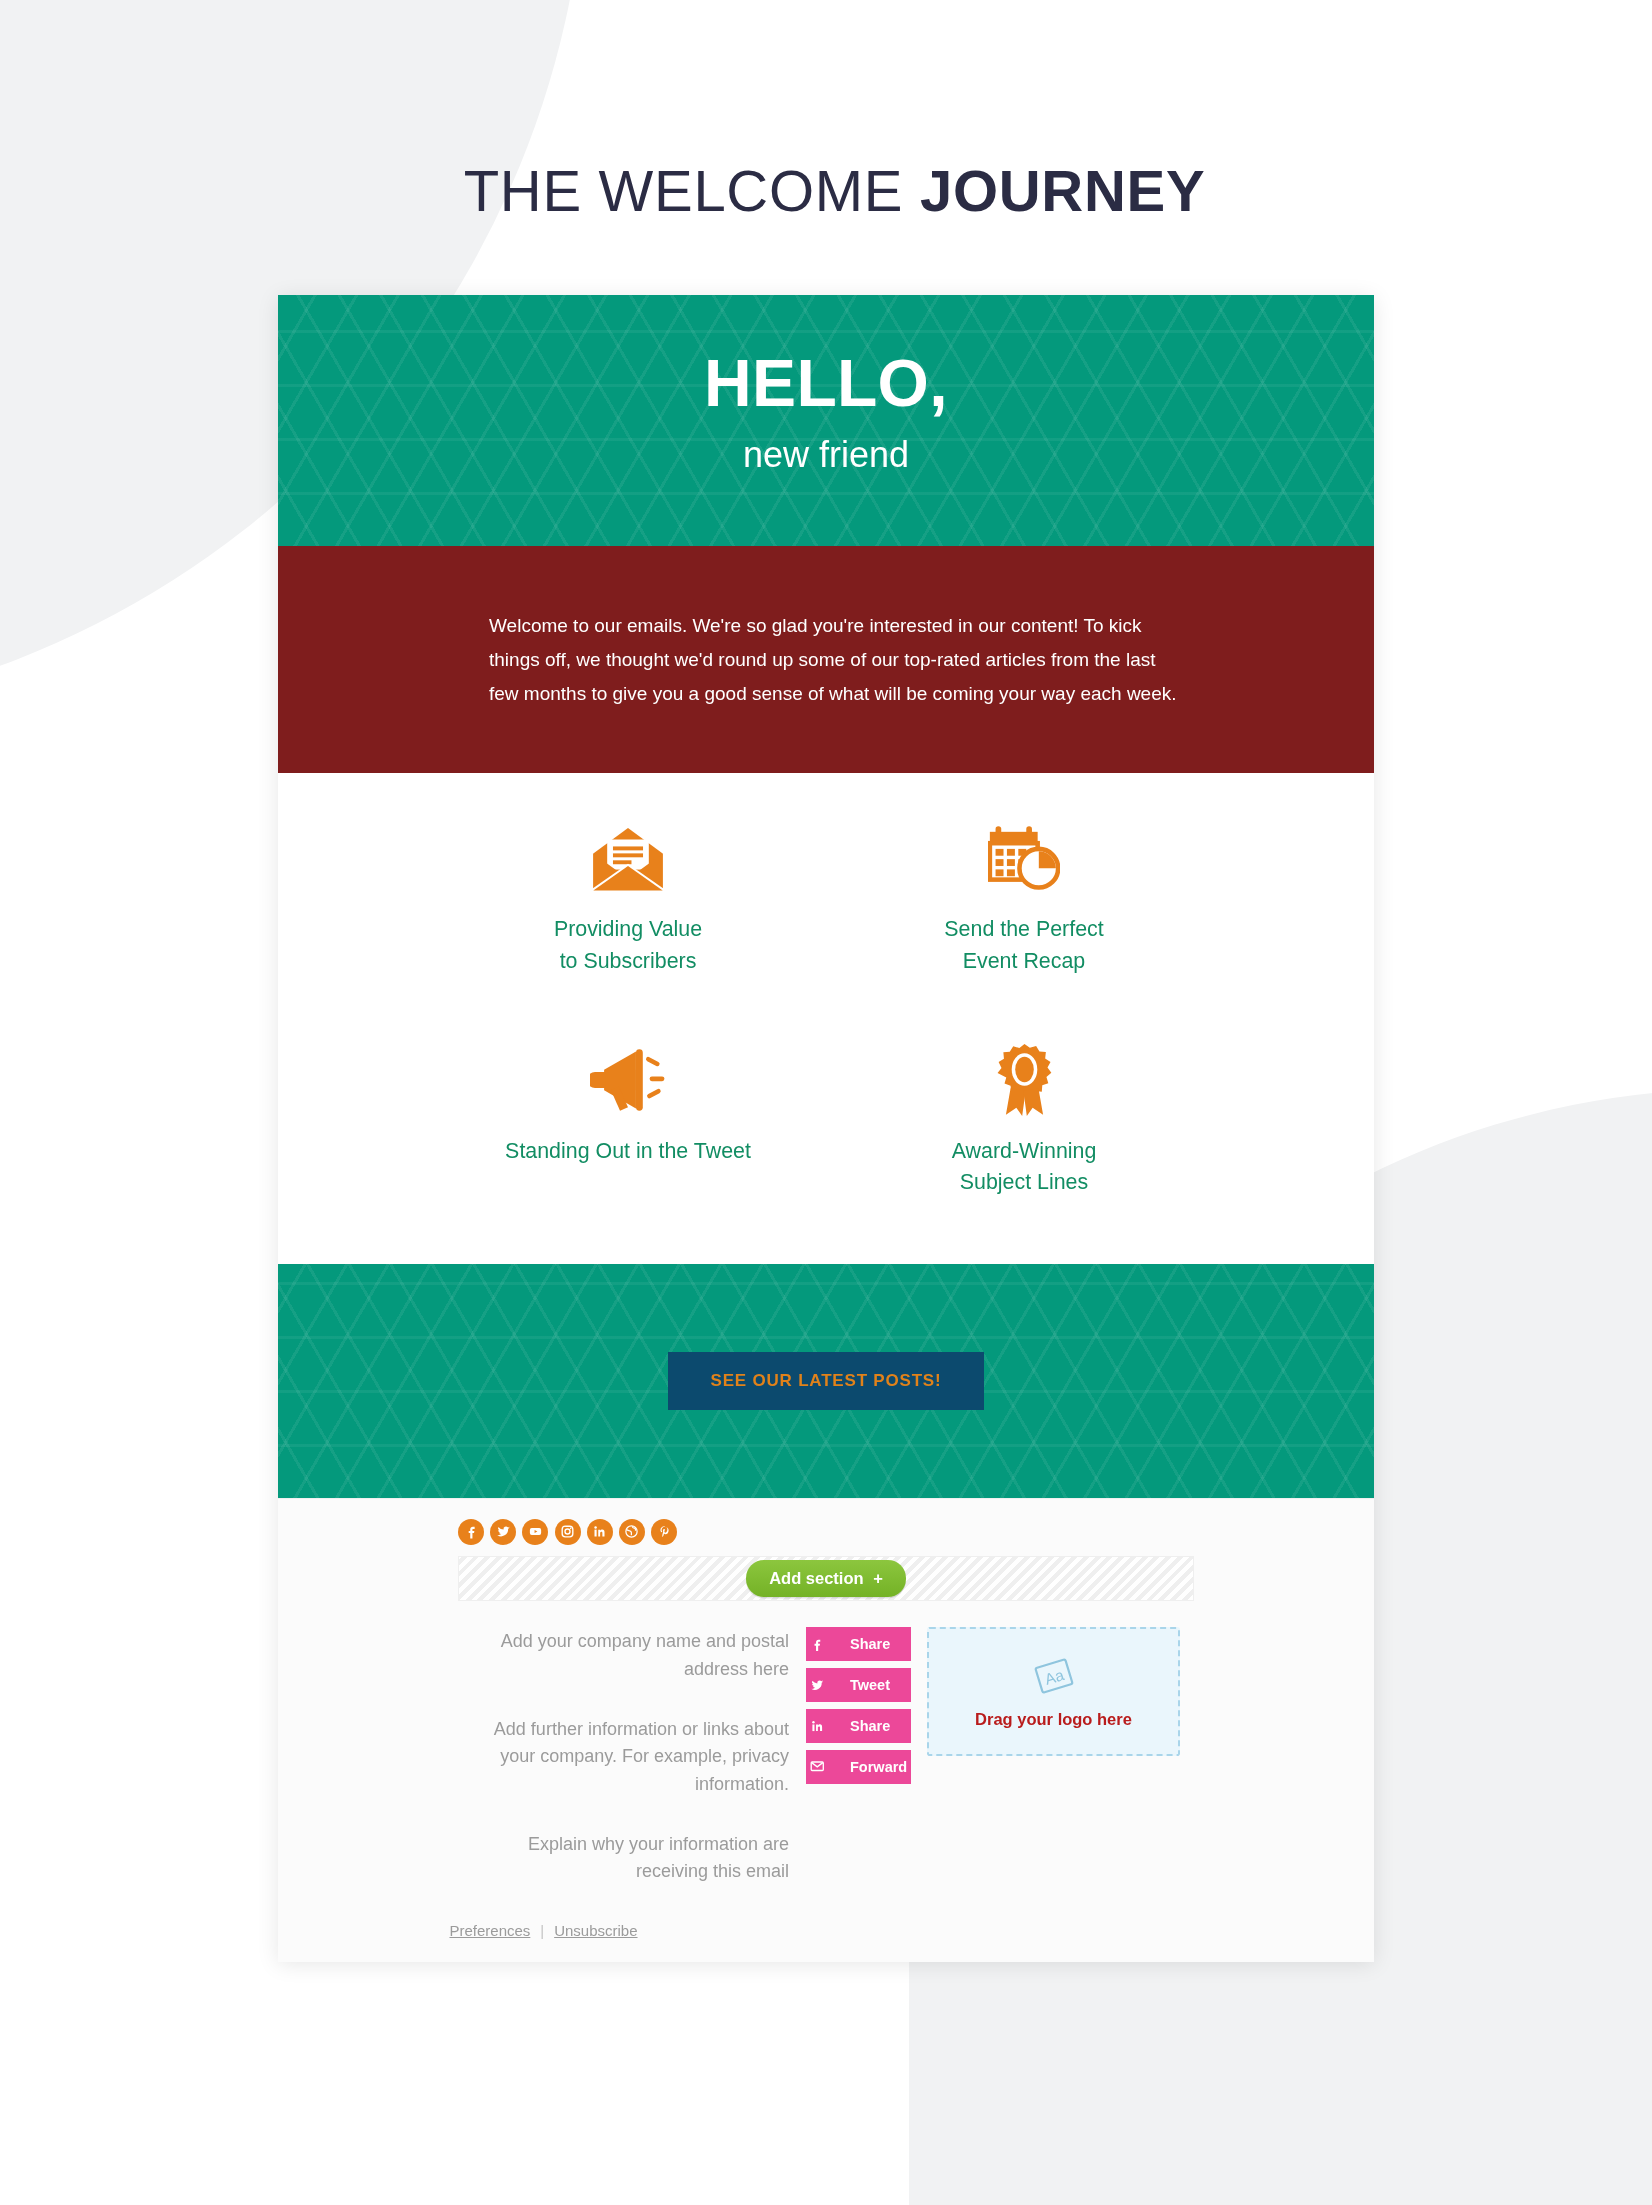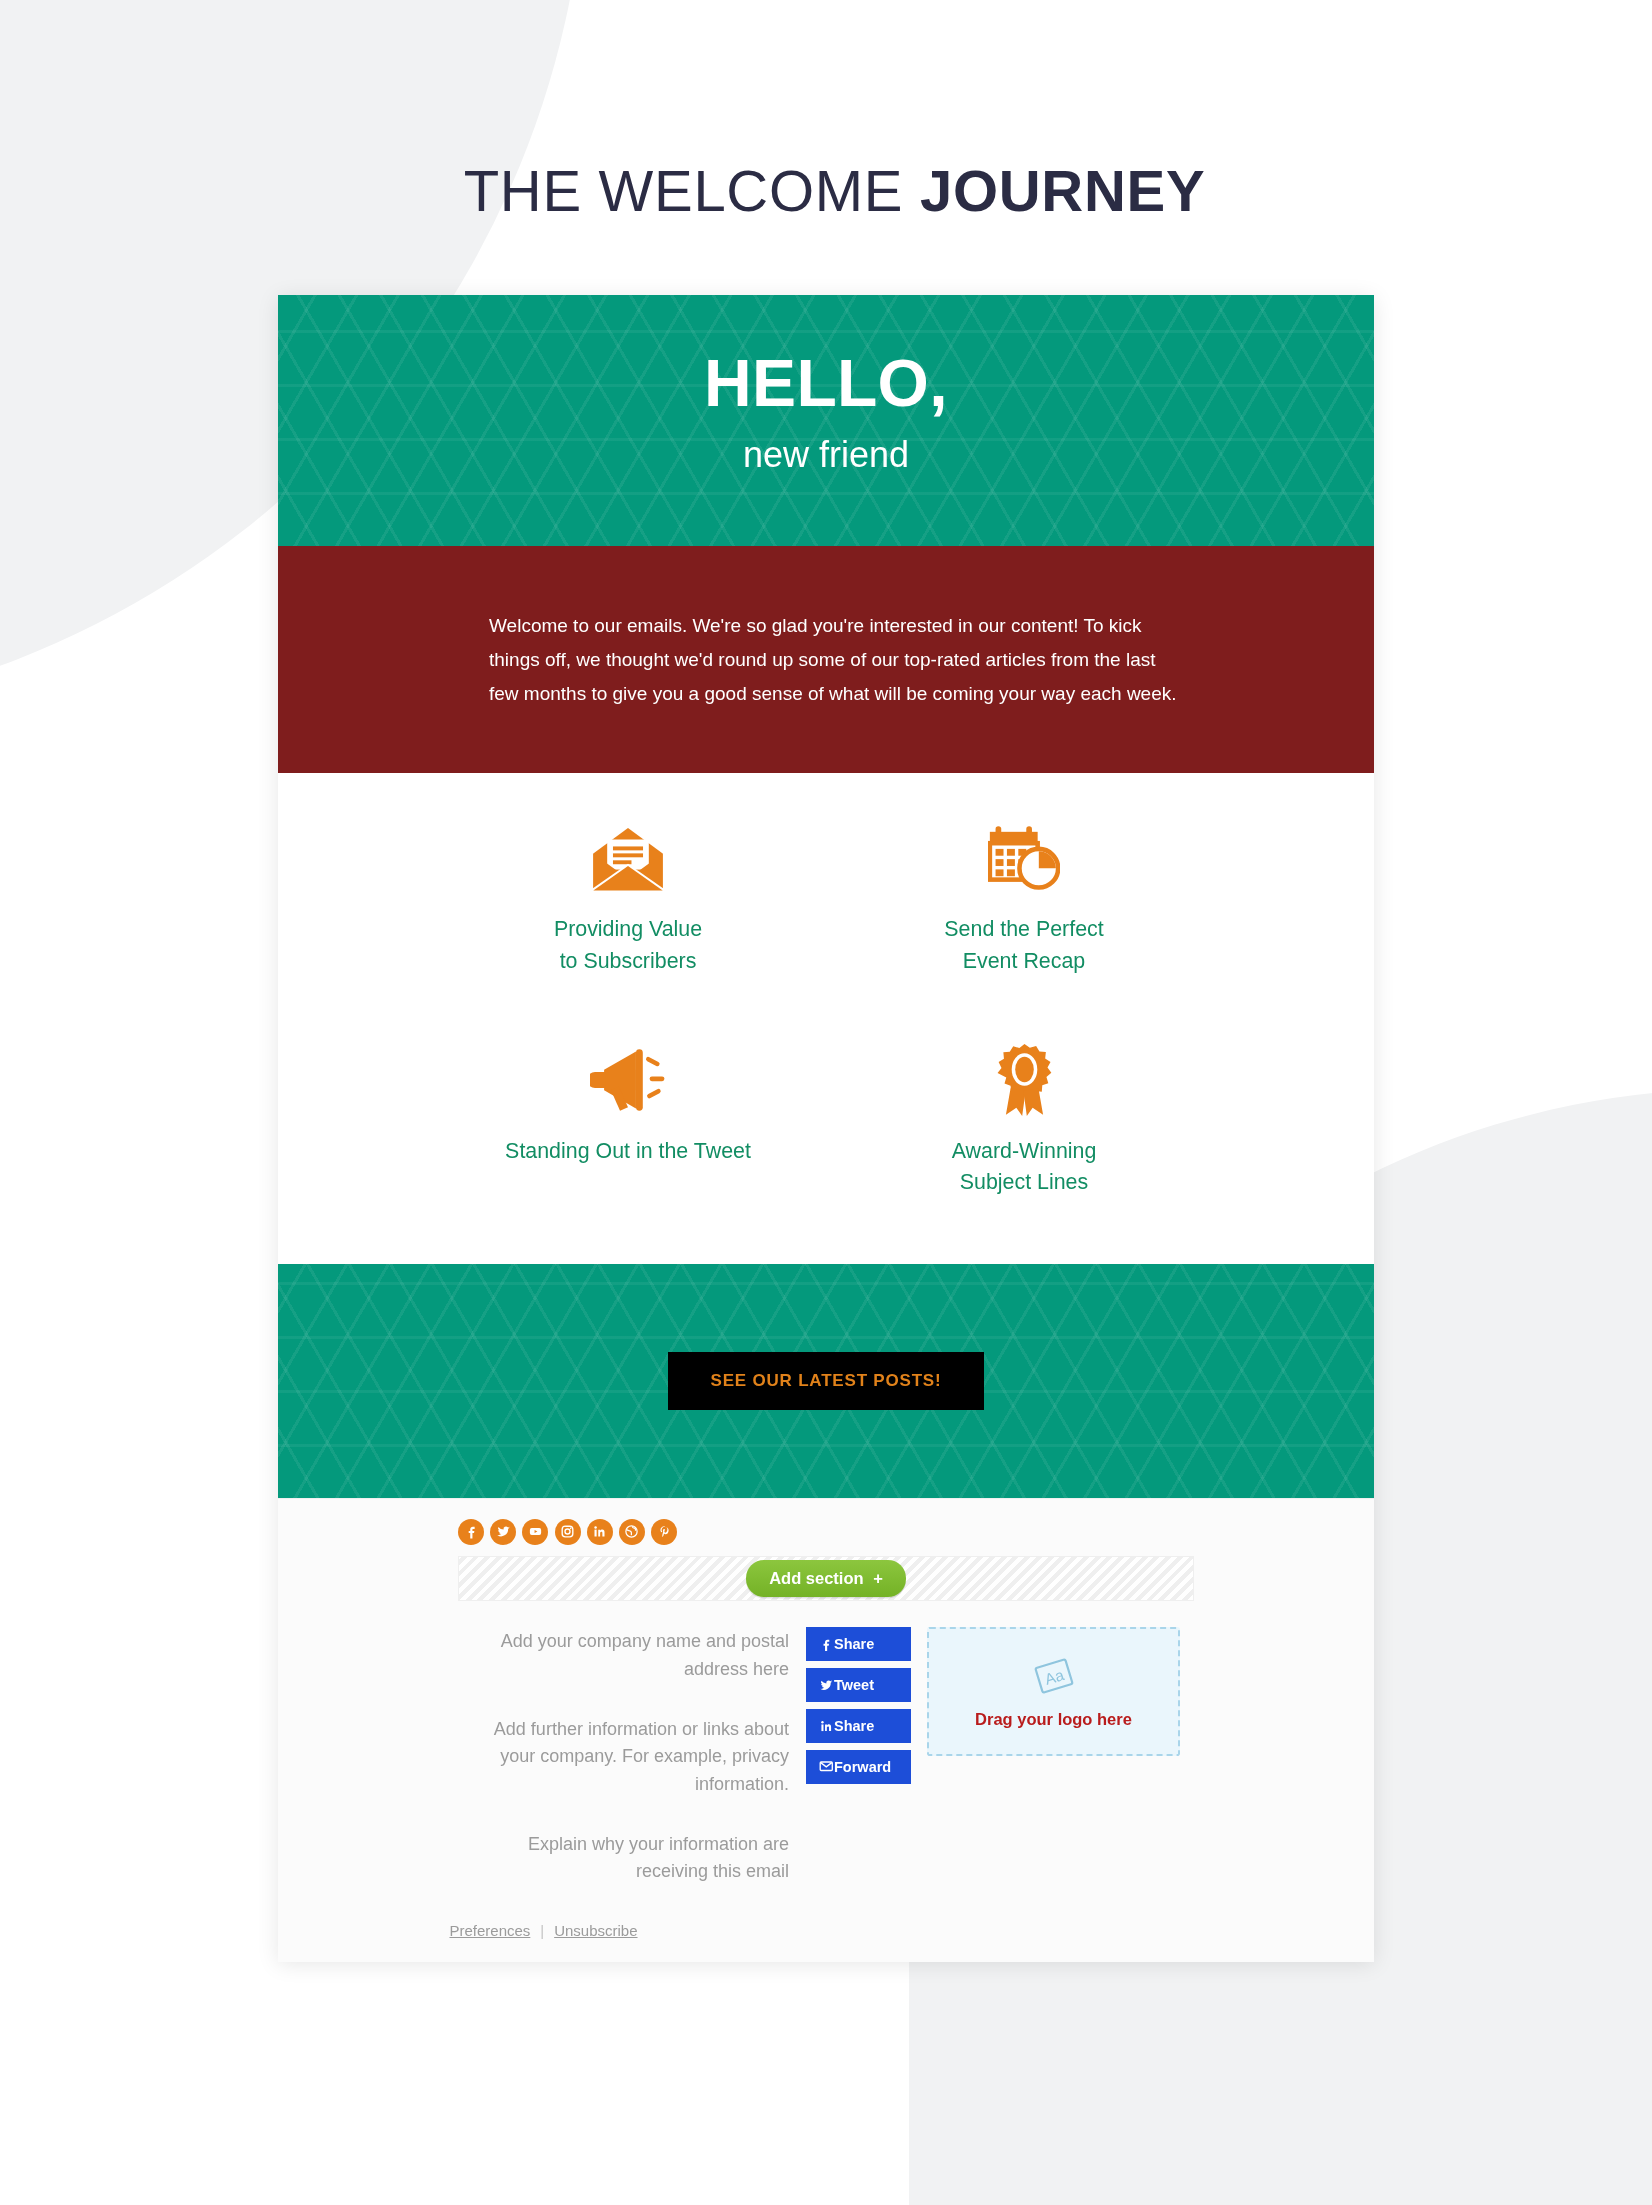--- a/index.html
+++ b/index.html
@@ -89,21 +89,21 @@
     margin-top:16px; text-align:center; color:#128d63;
     font-size:21.4px; line-height:1.46; font-weight:400;
   }
 
   .cta-band { position:relative; height:234px; overflow:hidden; }
   .cta-band .inner {
     position:relative; z-index:2; height:100%;
     display:flex; align-items:center; justify-content:center;
   }
   .cta-btn {
-    background:#000000; color:#e1821a;
+    background:#0c4a6e; color:#e1821a;
     font-size:17px; font-weight:700; letter-spacing:0.8px;
     padding:19px 43px; border:none; cursor:pointer;
     font-family:"Liberation Sans", sans-serif;
   }
 
   
   .builder {
     background:#fbfbfb; padding:12.4px 0 23.4px 0;
     border-top:0.7px solid #f0f0f0;
   }
@@ -140,23 +140,23 @@
   .col-text {
     width:331px; text-align:right; padding-top:9.6px;
   }
   .col-text p {
     color:#9b9b9b; font-size:18px; line-height:1.52; margin-bottom:33px;
   }
   .col-text p.last { margin-bottom:0; }
 
   .col-share { display:flex; flex-direction:column; gap:6.9px; padding-top:8.3px; }
   .share-btn {
-    background:#1d4ed8; color:#fff; border:none; cursor:pointer;
-    width:105px; height:34px; display:flex; align-items:center; gap:1px;
-    padding-left:13px; font-size:14.5px; font-weight:700;
+    background:#ec4899; color:#fff; border:none; cursor:pointer;
+    width:105px; height:34px; display:flex; align-items:center; gap:26px;
+    padding-left:4px; font-size:14.5px; font-weight:700;
     font-family:"Liberation Sans", sans-serif;
   }
   .share-btn svg { width:14.5px; height:14.5px; fill:#fff; flex:none; }
 
   .col-logo { padding-top:8.3px; }
   .dropzone {
     width:253px; height:129px;
     background:#eaf6fc; border:2.1px dashed #a9d5ea; border-radius:2.8px;
     display:flex; flex-direction:column; align-items:center; justify-content:center;
     gap:12.4px; cursor:pointer;

